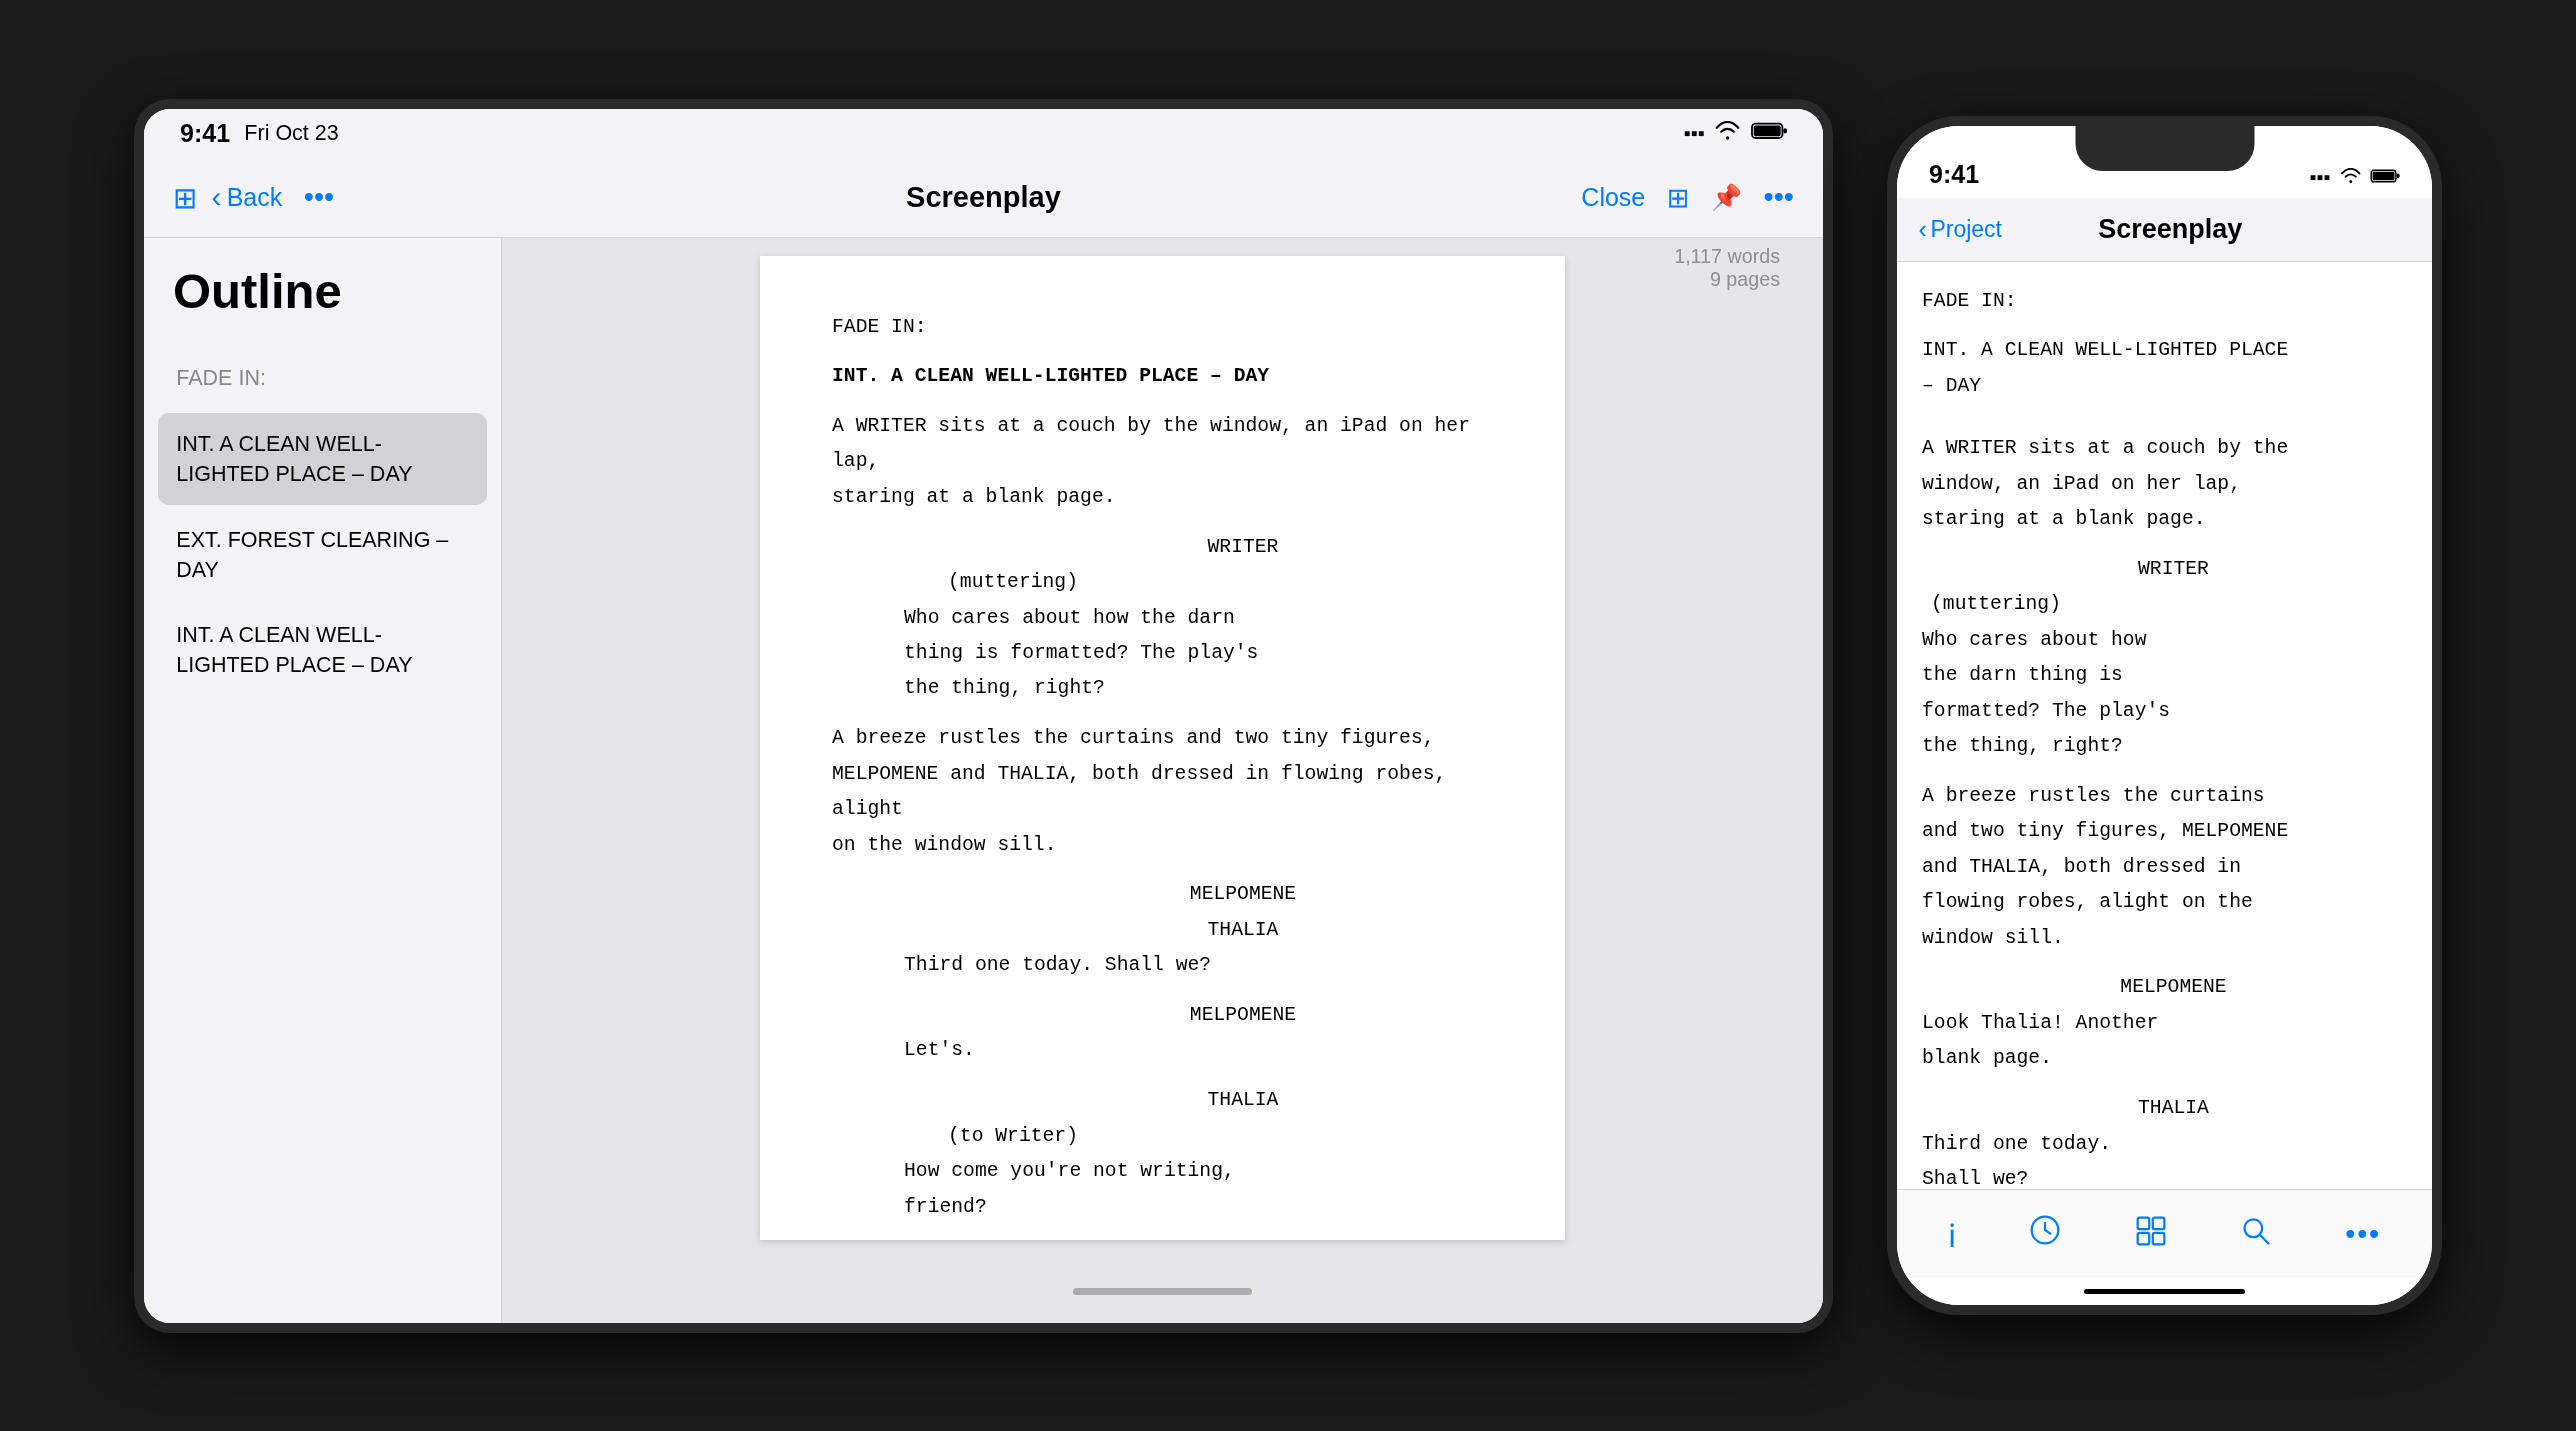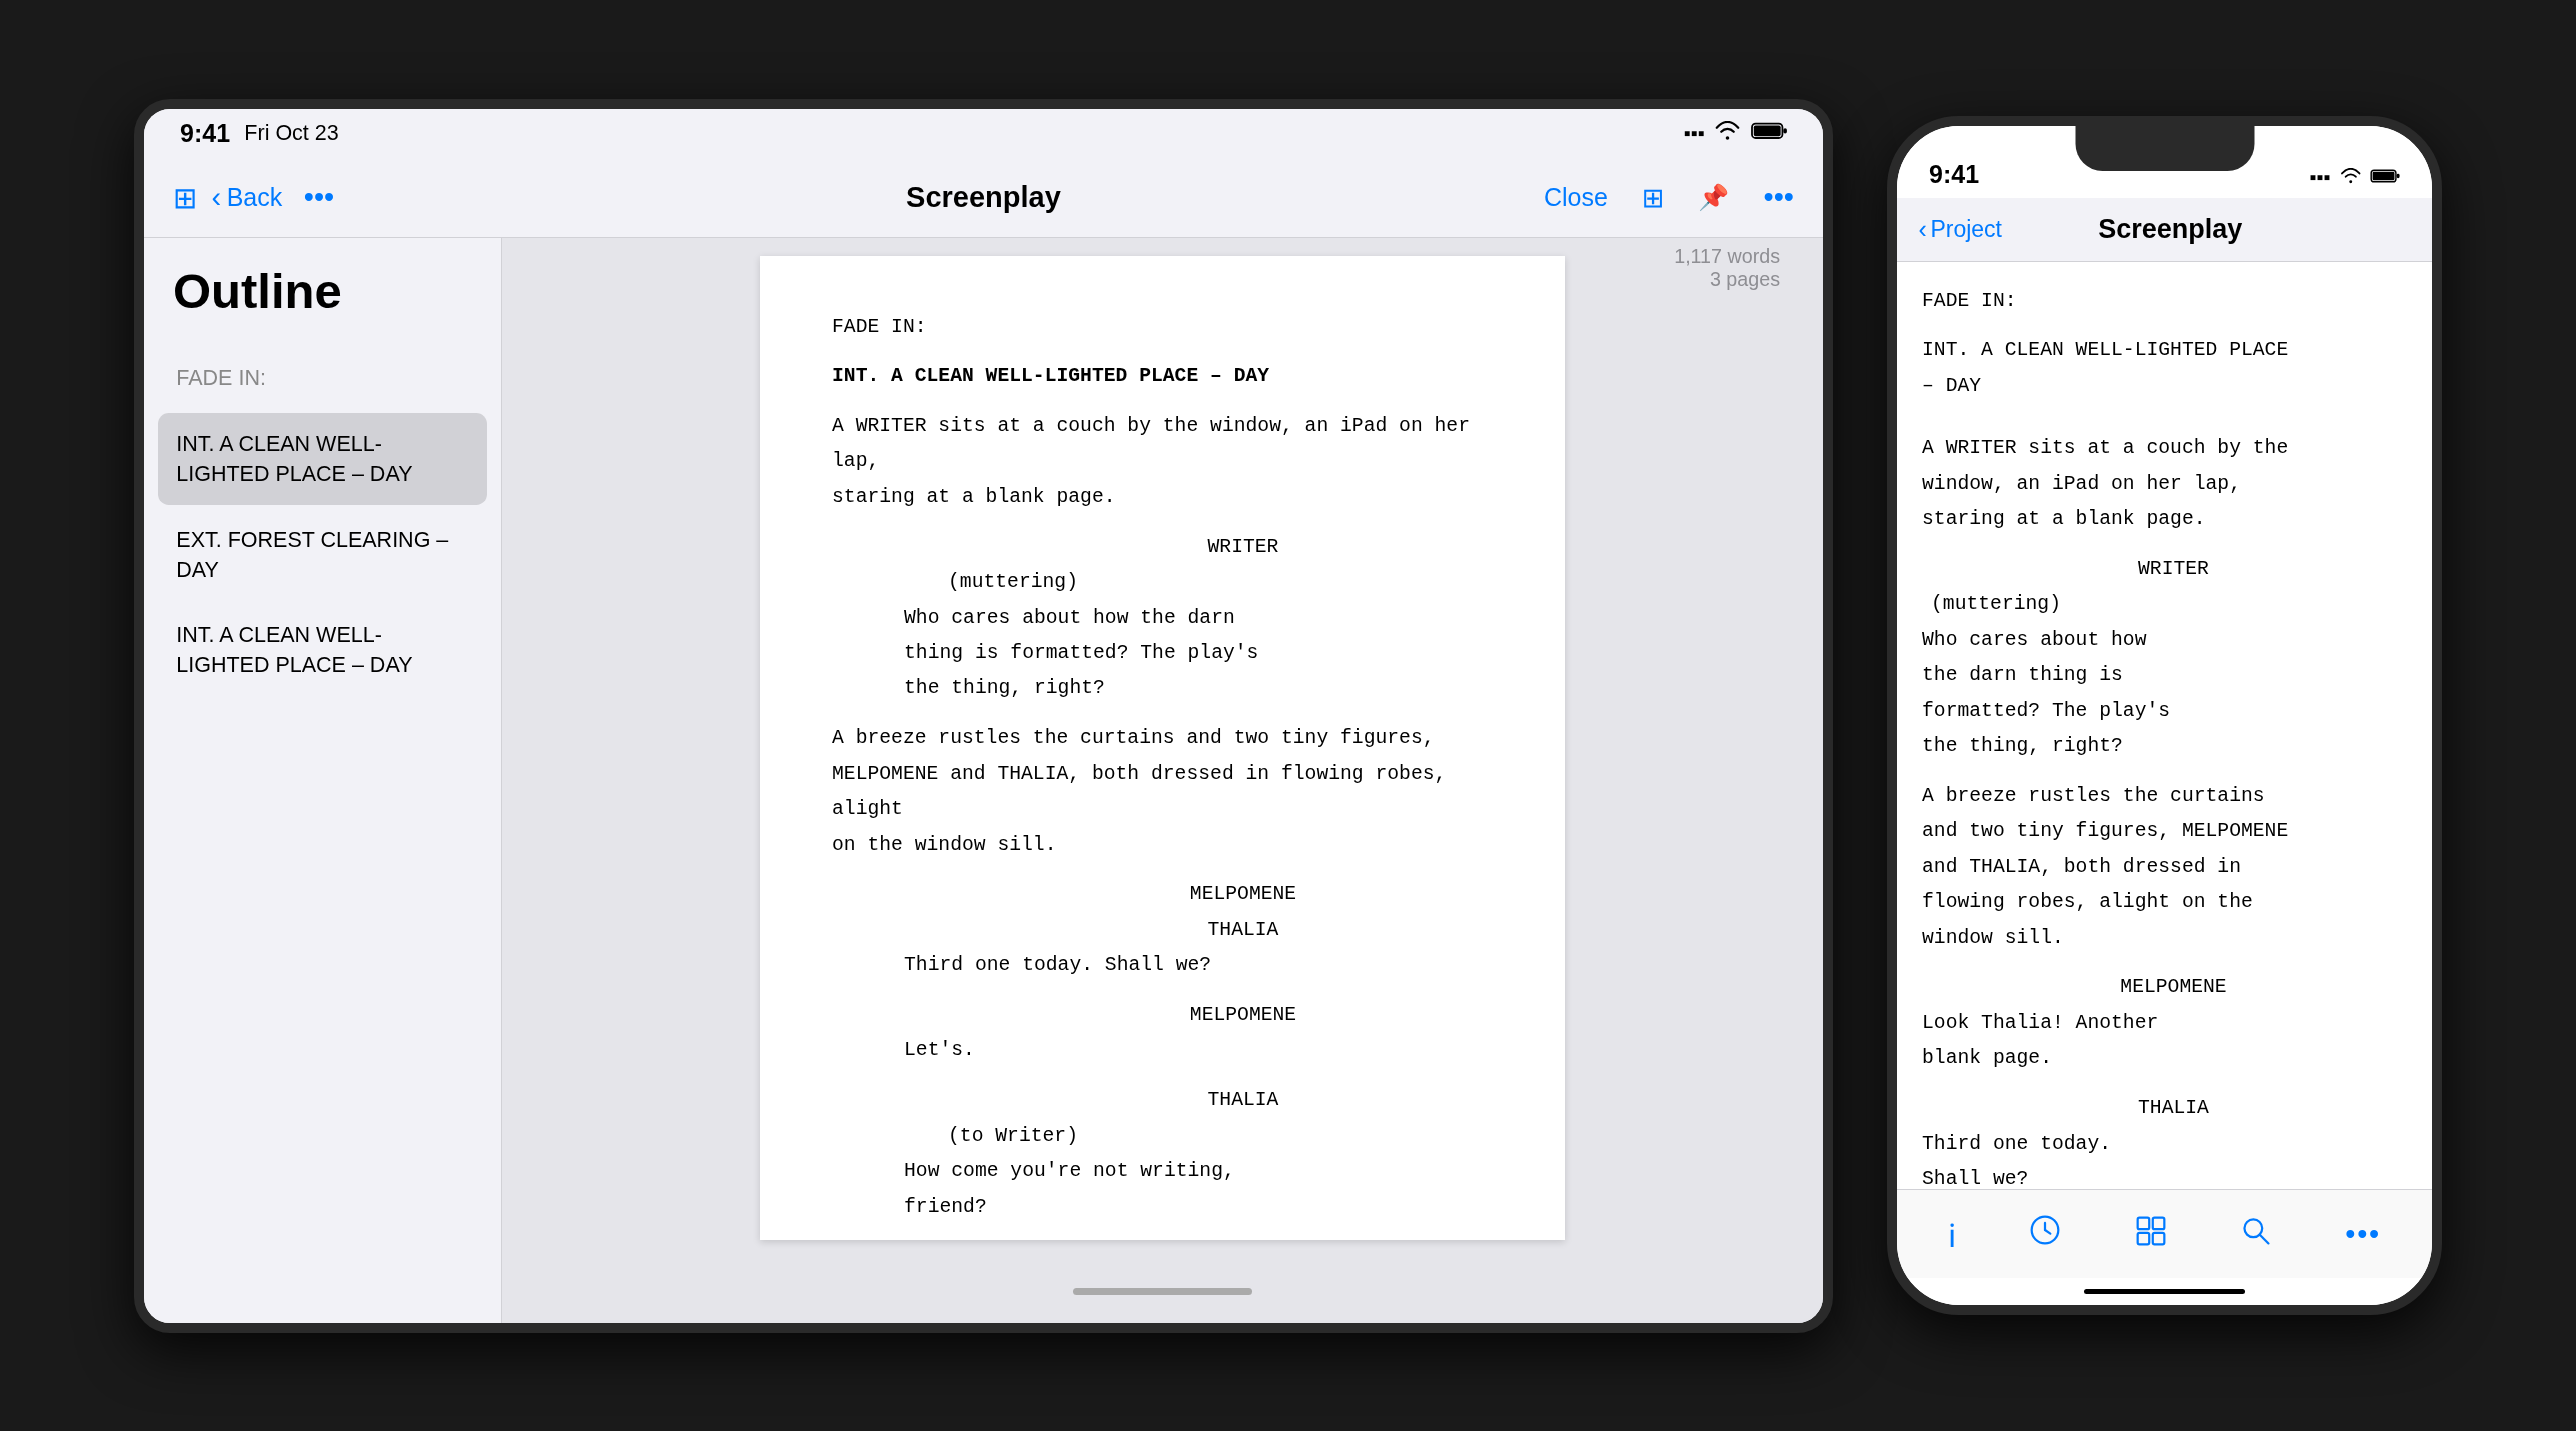--- a/index.html
+++ b/index.html
@@ -70,21 +70,21 @@
       width: 250px;
     }
     .nav-center {
       flex: 1;
       text-align: center;
     }
     .nav-right {
       display: flex;
       align-items: center;
       gap: 21.5px;
-      justify-content: space-between;
+      justify-content: flex-end;
       width: 250px;
     }
     .nav-back {
       display: flex;
       align-items: center;
       gap: 5.4px;
       color: #007aff;
       font-size: 25px;
       cursor: pointer;
     }
@@ -387,21 +387,21 @@
         <div class="sidebar-item">
           <span class="sidebar-item-text">INT. A CLEAN WELL-LIGHTED PLACE – DAY</span>
         </div>
       </div>
     </div>
 
     <div class="doc-area" style="position:relative;gap:23px;">
 
       <div style="position:absolute; top:7.2px; right:43px; text-align:right; z-index:5;">
         <div style="font-size:19.7px; color:#8e8e93;">1,117 words</div>
-        <div style="font-size:19.7px; color:#8e8e93;">3 pages</div>
+        <div style="font-size:19.7px; color:#8e8e93;">9 pages</div>
       </div>
 
       <div class="doc-page">
         <div class="screenplay">
           <div class="action">FADE IN:</div>
           <div class="action"><strong>INT. A CLEAN WELL-LIGHTED PLACE – DAY</strong></div>
           <div class="action">A WRITER sits at a couch by the window, an iPad on her lap,<br>staring at a blank page.</div>
           <div class="character">WRITER</div>
           <div class="parenthetical">(muttering)</div>
           <div class="dialogue">Who cares about how the darn<br>thing is formatted? The play's<br>the thing, right?</div>

